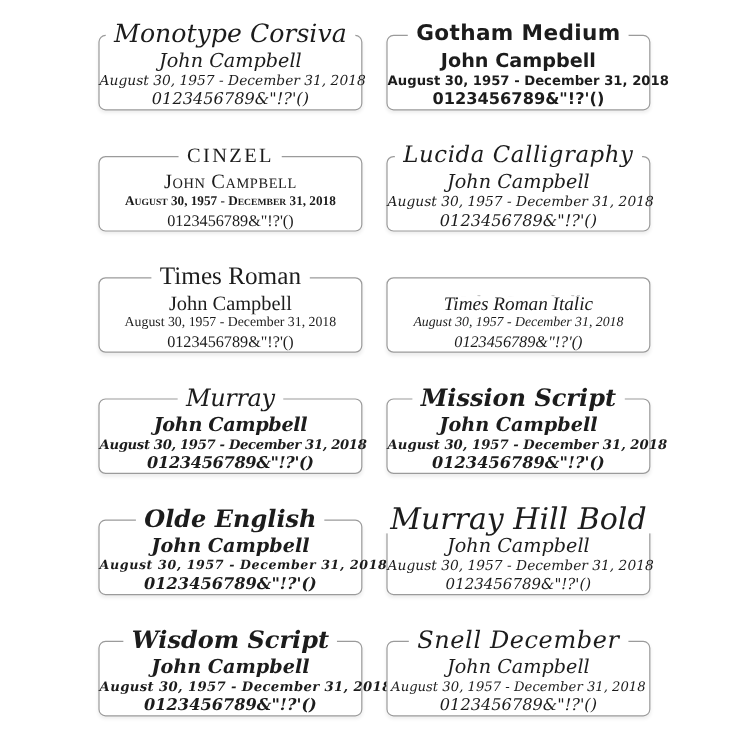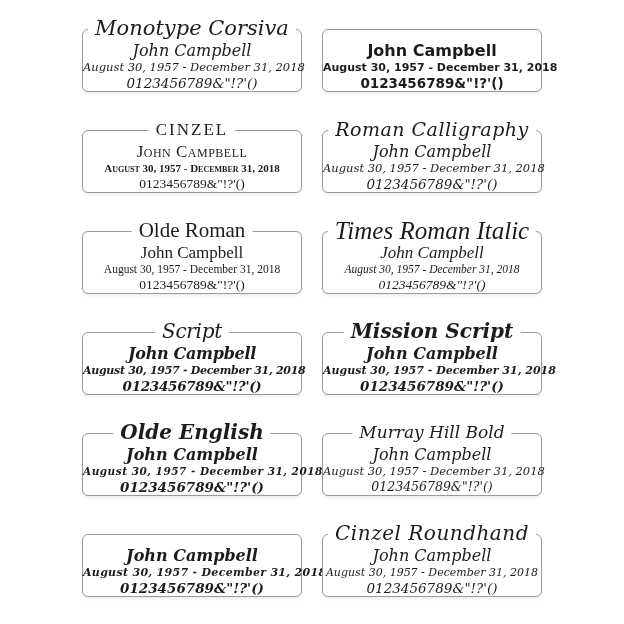--- a/index.html
+++ b/index.html
@@ -63,37 +63,37 @@
   .f-cinzel .dates      { font-variant: small-caps; font-weight: 700; font-size: 11px; }
 
   .f-lucida             { font-family: "DejaVu Serif", serif; font-style: italic; }
   .f-lucida .legend     { font-size: 19px; letter-spacing: 0.5px; }
 
   .f-times              { font-family: "Liberation Serif", serif; }
   .f-times .legend      { font-size: 21px; }
   .f-times .name        { font-size: 17px; }
 
   .f-timesital          { font-family: "Liberation Serif", serif; font-style: italic; }
-  .f-timesital .legend  { font-size: 25px; }
+  .f-timesital .legend  { font-size: 16px; margin-top: 24px; }
   .f-timesital .name    { font-size: 17px; }
 
   .f-haydena            { font-family: "DejaVu Serif", serif; font-style: italic; font-weight: 700; letter-spacing: -0.3px; }
   .f-haydena .legend    { font-size: 20px; font-weight: 400; }
   .f-haydena .dates     { font-size: 11px; }
 
   .f-mission            { font-family: "DejaVu Serif", serif; font-style: italic; font-weight: 700; }
   .f-mission .legend    { font-size: 20px; }
   .f-mission .dates     { font-size: 11px; }
 
   .f-olde               { font-family: "DejaVu Serif", serif; font-weight: 700; font-style: italic; }
   .f-olde .legend       { font-size: 20px; }
   .f-olde .dates        { font-size: 10.5px; letter-spacing: 0.5px; }
 
   .f-murray             { font-family: "DejaVu Serif", serif; font-style: italic; }
-  .f-murray .legend     { font-size: 17px; font-style: italic; }
+  .f-murray .legend     { font-size: 25px; font-style: italic; }
   .f-murray .chars      { font-size: 12.5px; }
 
   .f-wisdom             { font-family: "DejaVu Serif", serif; font-style: italic; font-weight: 700; }
   .f-wisdom .legend     { font-size: 20px; }
   .f-wisdom .dates      { font-size: 11px; letter-spacing: 0.3px; }
 
   .f-snell              { font-family: "DejaVu Serif", serif; font-style: italic; }
   .f-snell .legend      { font-size: 20px; letter-spacing: 0.5px; }
   .f-snell .dates       { font-size: 11px; }
 </style>
@@ -105,65 +105,66 @@
   <div class="card f-corsiva">
     <span class="legend">Monotype Corsiva</span>
     <div class="lines">
       <div class="name">John Campbell</div>
       <div class="dates">August 30, 1957 - December 31, 2018</div>
       <div class="chars">0123456789&amp;"!?'()</div>
     </div>
   </div>
 
   <div class="card f-gotham">
+    <span class="legend">Gotham Medium</span>
     <div class="lines">
       <div class="name">John Campbell</div>
       <div class="dates">August 30, 1957 - December 31, 2018</div>
       <div class="chars">0123456789&amp;"!?'()</div>
     </div>
   </div>
 
   <div class="card f-cinzel">
     <span class="legend">Cinzel</span>
     <div class="lines">
       <div class="name">John Campbell</div>
       <div class="dates">August 30, 1957 - December 31, 2018</div>
       <div class="chars">0123456789&amp;"!?'()</div>
     </div>
   </div>
 
   <div class="card f-lucida">
-    <span class="legend">Roman Calligraphy</span>
+    <span class="legend">Lucida Calligraphy</span>
     <div class="lines">
       <div class="name">John Campbell</div>
       <div class="dates">August 30, 1957 - December 31, 2018</div>
       <div class="chars">0123456789&amp;"!?'()</div>
     </div>
   </div>
 
   <div class="card f-times">
-    <span class="legend">Olde Roman</span>
+    <span class="legend">Times Roman</span>
     <div class="lines">
       <div class="name">John Campbell</div>
       <div class="dates">August 30, 1957 - December 31, 2018</div>
       <div class="chars">0123456789&amp;"!?'()</div>
     </div>
   </div>
 
   <div class="card f-timesital">
     <span class="legend">Times Roman Italic</span>
     <div class="lines">
       <div class="name">John Campbell</div>
       <div class="dates">August 30, 1957 - December 31, 2018</div>
       <div class="chars">0123456789&amp;"!?'()</div>
     </div>
   </div>
 
   <div class="card f-haydena">
-    <span class="legend">Script</span>
+    <span class="legend">Murray</span>
     <div class="lines">
       <div class="name">John Campbell</div>
       <div class="dates">August 30, 1957 - December 31, 2018</div>
       <div class="chars">0123456789&amp;"!?'()</div>
     </div>
   </div>
 
   <div class="card f-mission">
     <span class="legend">Mission Script</span>
     <div class="lines">
@@ -185,29 +186,30 @@
   <div class="card f-murray">
     <span class="legend">Murray Hill Bold</span>
     <div class="lines">
       <div class="name">John Campbell</div>
       <div class="dates">August 30, 1957 - December 31, 2018</div>
       <div class="chars">0123456789&amp;"!?'()</div>
     </div>
   </div>
 
   <div class="card f-wisdom">
+    <span class="legend">Wisdom Script</span>
     <div class="lines">
       <div class="name">John Campbell</div>
       <div class="dates">August 30, 1957 - December 31, 2018</div>
       <div class="chars">0123456789&amp;"!?'()</div>
     </div>
   </div>
 
   <div class="card f-snell">
-    <span class="legend">Cinzel Roundhand</span>
+    <span class="legend">Snell December</span>
     <div class="lines">
       <div class="name">John Campbell</div>
       <div class="dates">August 30, 1957 - December 31, 2018</div>
       <div class="chars">0123456789&amp;"!?'()</div>
     </div>
   </div>
 
 </div>
 
 </body></html>

